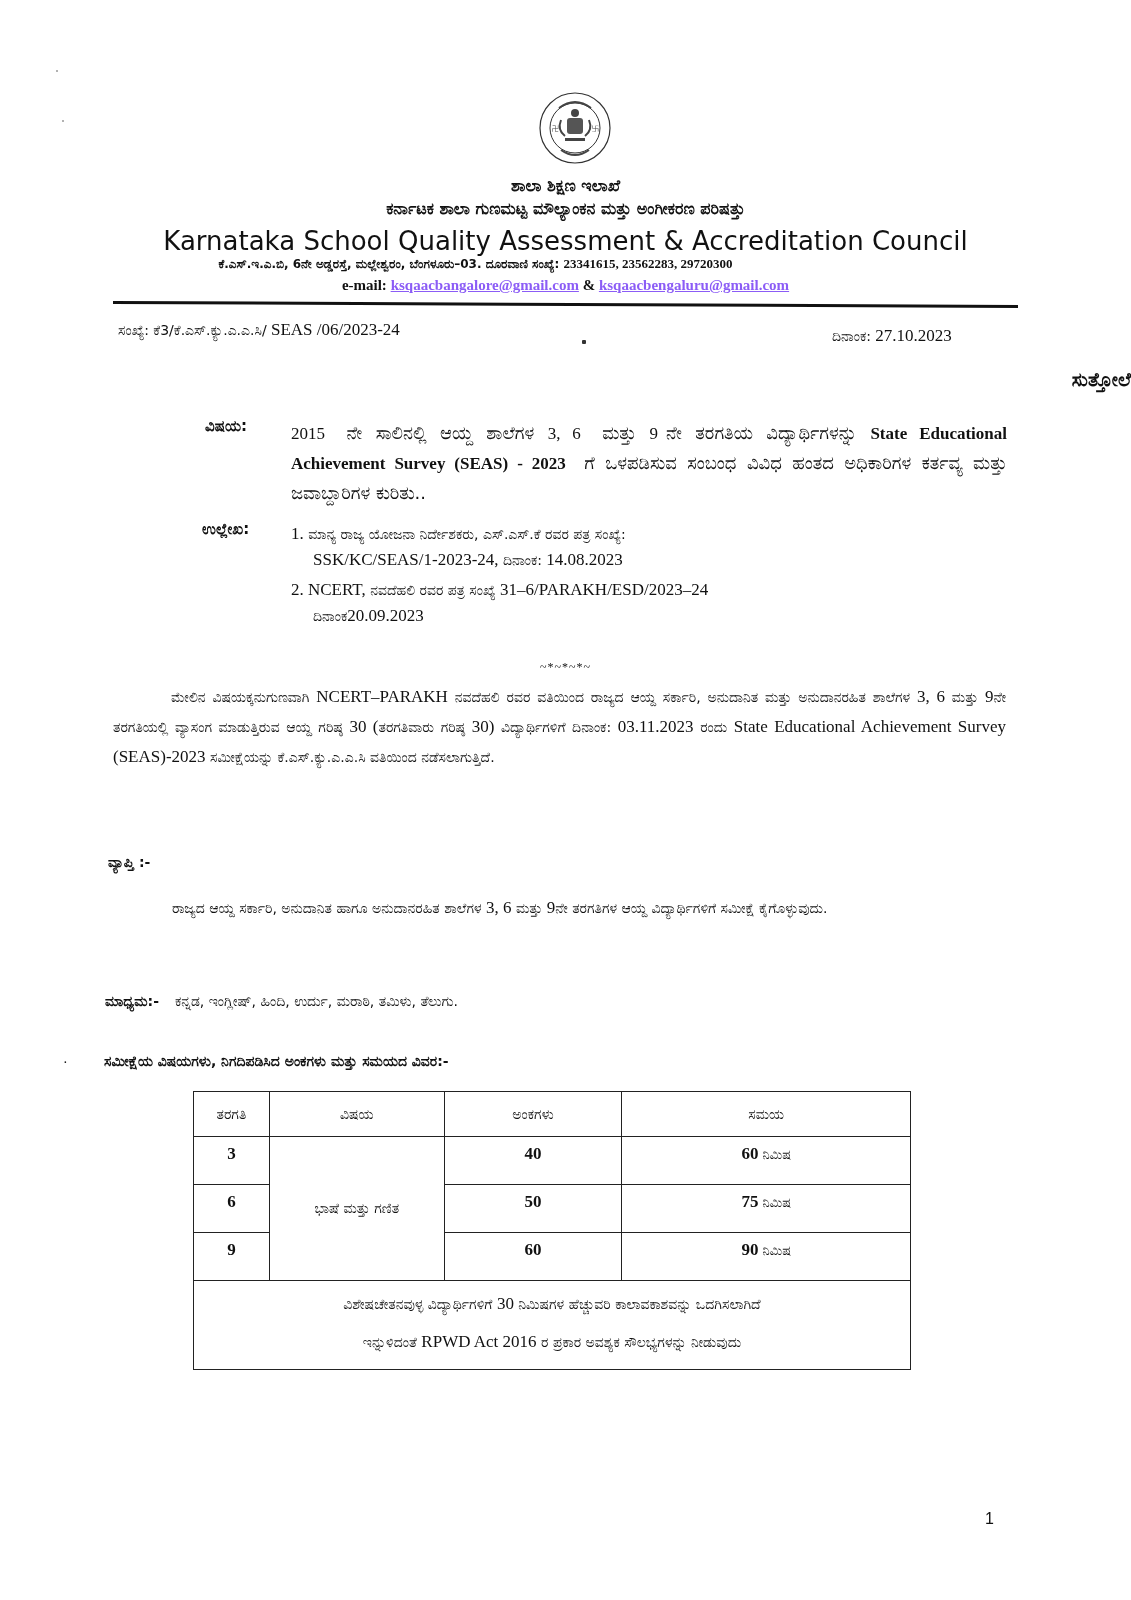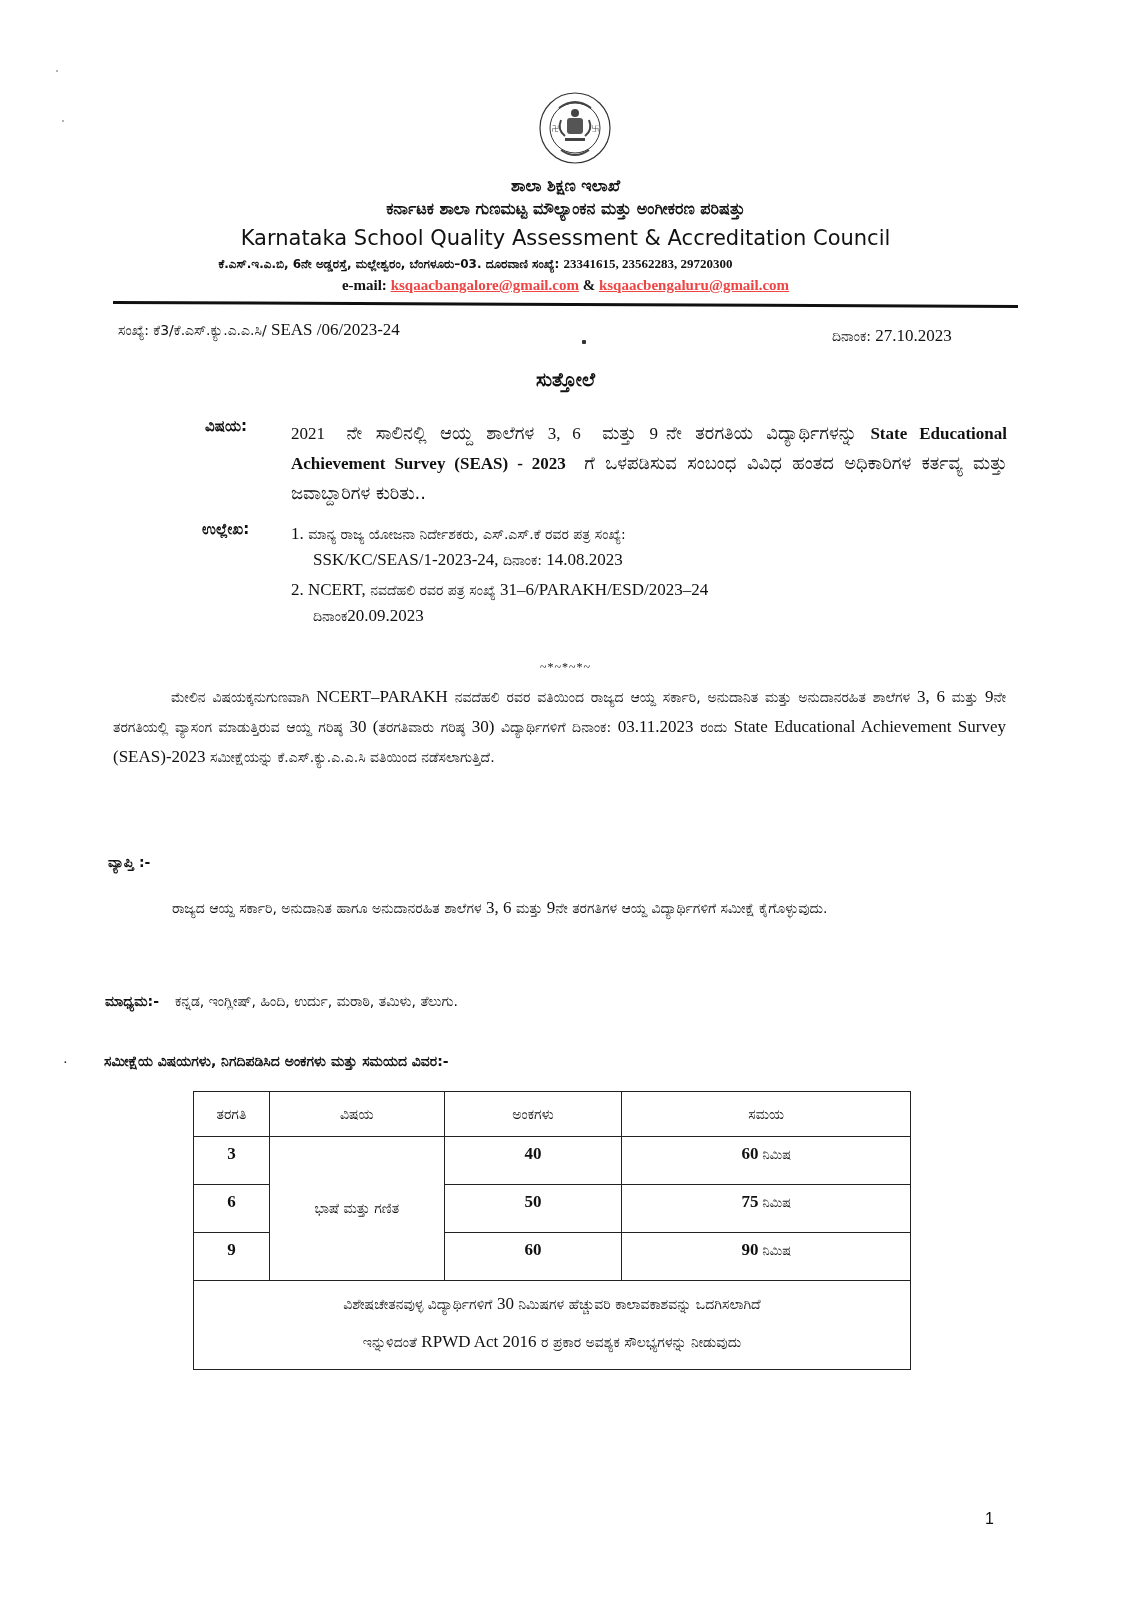--- a/index.html
+++ b/index.html
@@ -8,33 +8,33 @@
     font-family: "Liberation Serif", "DejaVu Serif", serif; color: #111;
   }
   .abs { position: absolute; }
   .sans { font-family: "DejaVu Sans", "Liberation Sans", sans-serif; }
   .serif { font-family: "Liberation Serif", "DejaVu Serif", serif; }
 
   
   #emblem { left: 537px; top: 88px; width: 76px; height: 86px; }
   .hdr-dept { left: 0; width: 1131px; top: 176px; text-align: center; font-size: 16px; font-weight: bold; }
   .hdr-kn { left: 0; width: 1131px; top: 199px; text-align: center; font-size: 16px; font-weight: bold; }
-  .hdr-en { left: 0; width: 1131px; top: 226px; text-align: center; font-size: 21px; font-family: "DejaVu Sans", sans-serif; }
+  .hdr-en { left: 0; width: 1131px; top: 226px; text-align: center; font-size: 26px; font-family: "DejaVu Sans", sans-serif; }
   .hdr-addr { left: 0; width: 951px; top: 256px; text-align: center; font-size: 12px; font-weight: bold; }
   .hdr-addr .num { font-family: "Liberation Serif", serif; font-size: 13px; }
   .hdr-email { left: 0; width: 1131px; top: 277px; text-align: center; font-size: 15px; font-weight: bold; }
-  .hdr-email a { color: #ef4444; text-decoration: underline; }
+  .hdr-email a { color: #8b5cf6; text-decoration: underline; }
   .rule { left: 113px; top: 301px; width: 905px; height: 3px; background: #111; transform: rotate(0.25deg); transform-origin: left center; }
 
   
   .ref { left: 118px; top: 320px; font-size: 17px; }
   .date { left: 832px; top: 326px; font-size: 17px; }
   .ref .kn, .date .kn { font-size: 14px; }
 
-  .title { left: 0; width: 1131px; top: 368px; text-align: center; font-size: 19px; font-weight: bold; }
+  .title { left: 0; width: 1131px; top: 368px; text-align: right; font-size: 19px; font-weight: bold; }
 
   
   .label { font-size: 15px; font-weight: bold; }
   .subj-label { left: 205px; top: 417px; }
   .subj-body { left: 291px; top: 418px; width: 716px; font-size: 17px; line-height: 29px; text-align: justify; }
   .subj-body .kn { font-size: 18px; padding-left: 8px; }
   .subj-body b { font-weight: bold; }
   .ref-label { left: 202px; top: 520px; }
   .ref-list { left: 291px; top: 521px; width: 716px; font-size: 17px; line-height: 25px; }
   .ref-list .kn { font-size: 14px; }
@@ -112,21 +112,21 @@
   <span class="kn sans">ಕೆ3/ಕೆ.ಎಸ್.ಕ್ಯು.ಎ.ಎ.ಸಿ/</span><span> SEAS /06/2023-24</span>
 </div>
 <div class="abs date">
   <span class="kn sans">ದಿನಾಂಕ:</span><span> 27.10.2023</span>
 </div>
 
 <div class="abs title sans">ಸುತ್ತೋಲೆ</div>
 
 <div class="abs label sans subj-label">ವಿಷಯ:</div>
 <div class="abs subj-body">
-  <span>2021</span><span class="kn sans"> ನೇ ಸಾಲಿನಲ್ಲಿ ಆಯ್ದ ಶಾಲೆಗಳ </span><span>3, 6</span><span class="kn sans"> ಮತ್ತು </span><span>9</span><span class="kn sans">ನೇ ತರಗತಿಯ ವಿದ್ಯಾರ್ಥಿಗಳನ್ನು </span><b>State Educational Achievement Survey (SEAS) - 2023</b><span class="kn sans"> ಗೆ ಒಳಪಡಿಸುವ ಸಂಬಂಧ ವಿವಿಧ ಹಂತದ ಅಧಿಕಾರಿಗಳ ಕರ್ತವ್ಯ ಮತ್ತು ಜವಾಬ್ದಾರಿಗಳ ಕುರಿತು..</span>
+  <span>2015</span><span class="kn sans"> ನೇ ಸಾಲಿನಲ್ಲಿ ಆಯ್ದ ಶಾಲೆಗಳ </span><span>3, 6</span><span class="kn sans"> ಮತ್ತು </span><span>9</span><span class="kn sans">ನೇ ತರಗತಿಯ ವಿದ್ಯಾರ್ಥಿಗಳನ್ನು </span><b>State Educational Achievement Survey (SEAS) - 2023</b><span class="kn sans"> ಗೆ ಒಳಪಡಿಸುವ ಸಂಬಂಧ ವಿವಿಧ ಹಂತದ ಅಧಿಕಾರಿಗಳ ಕರ್ತವ್ಯ ಮತ್ತು ಜವಾಬ್ದಾರಿಗಳ ಕುರಿತು..</span>
 </div>
 
 <div class="abs label sans ref-label">ಉಲ್ಲೇಖ:</div>
 <div class="abs ref-list">
   <div class="ref-item">
     <span>1.</span><span class="kn sans"> ಮಾನ್ಯ ರಾಜ್ಯ ಯೋಜನಾ ನಿರ್ದೇಶಕರು, ಎಸ್.ಎಸ್.ಕೆ ರವರ ಪತ್ರ ಸಂಖ್ಯೆ:</span>
     <span class="cont">
       <span>SSK/KC/SEAS/1-2023-24,</span><span class="kn sans"> ದಿನಾಂಕ:</span><span> 14.08.2023</span>
     </span>
   </div>

